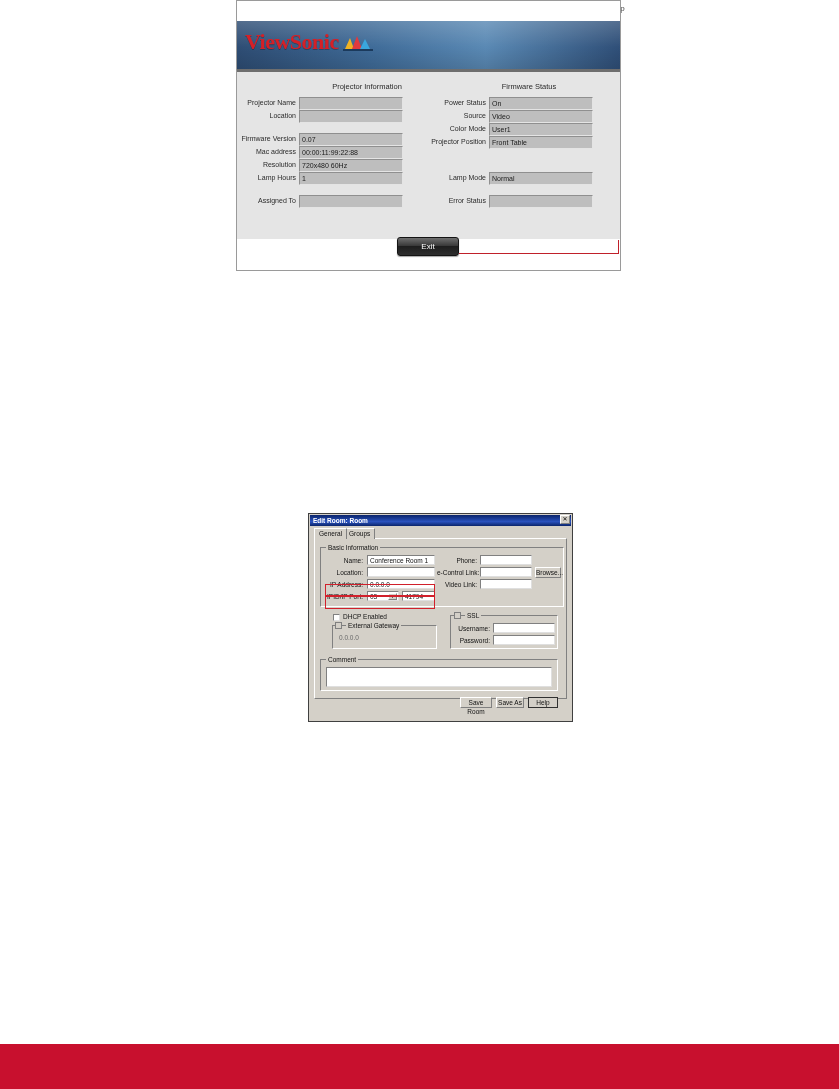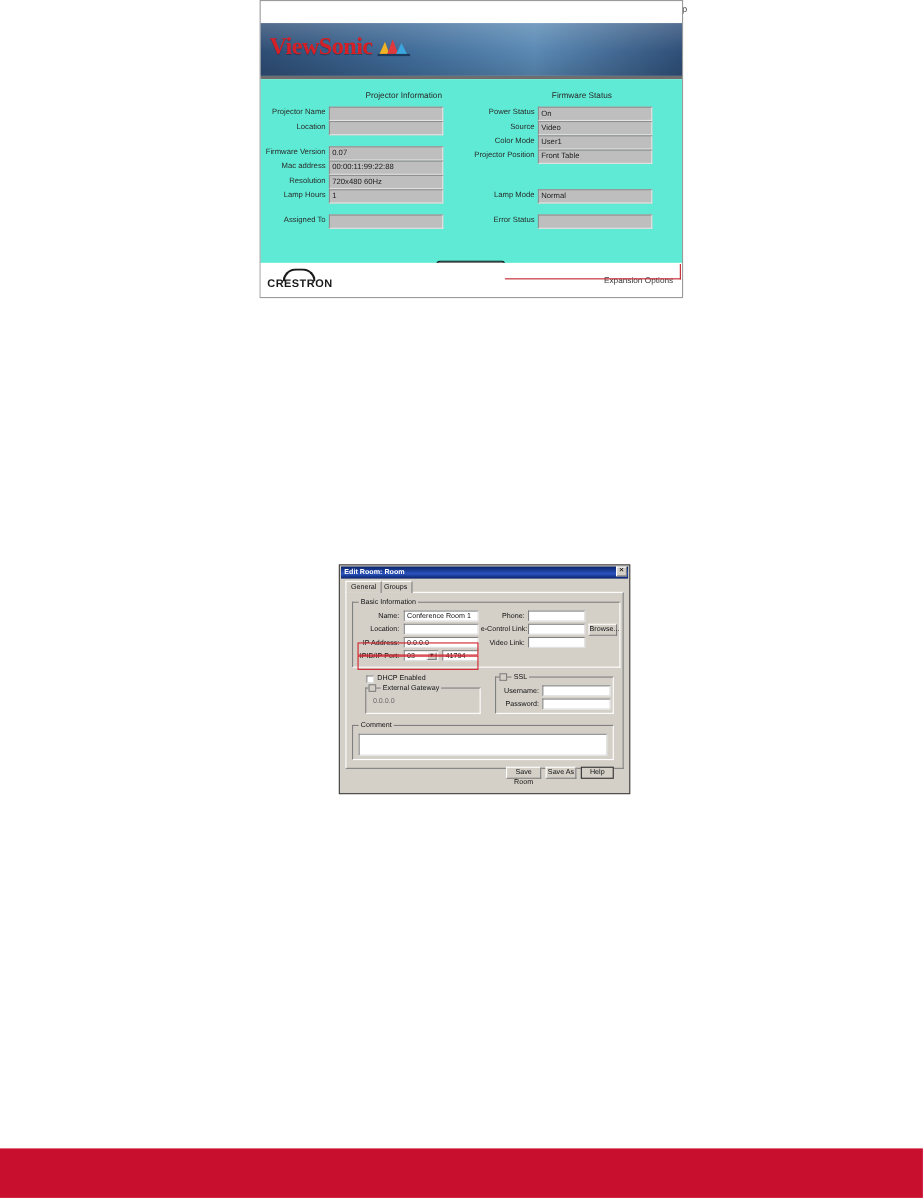--- a/index.html
+++ b/index.html
@@ -106,21 +106,21 @@
     background: #6e6e6e;
   }
 
   
   #content {
     position: absolute;
     left: 0px;
     top: 71px;
     right: 0px;
     bottom: 31px;
-    background: #5eead4;
+    background: #e5e5e5;
   }
 
   .col-title {
     position: absolute;
     font-size: 7.5px;
     color: #2a2a2a;
     white-space: nowrap;
   }
   #title-info   { left: 60px;  top: 10px; width: 140px; text-align: center; }
   #title-status { left: 222px; top: 10px; width: 140px; text-align: center; }
@@ -522,27 +522,20 @@
       <div class="field-box wide">Normal</div>
     </div>
     <div class="field-row" style="left:252px; top:123px; width:104px;">
       <span class="field-label">Error Status</span>
       <div class="field-box wide"></div>
     </div>
 
     <div id="exit-button">Exit</div>
   </div>
 
-  <div id="panel-footer">
-    <div id="crestron-logo">
-      <div id="crestron-swoosh"></div>
-      <div id="crestron-word">CRESTRON</div>
-    </div>
-    <div id="expansion-options">Expansion Options</div>
-  </div>
 </div>
 
 <div id="exit-callout"></div>
 <div id="exit-callout-tick"></div>
 
 <div id="dialog">
 
   <div id="dialog-titlebar">
     <span id="dialog-title">Edit Room: Room</span>
   </div>

